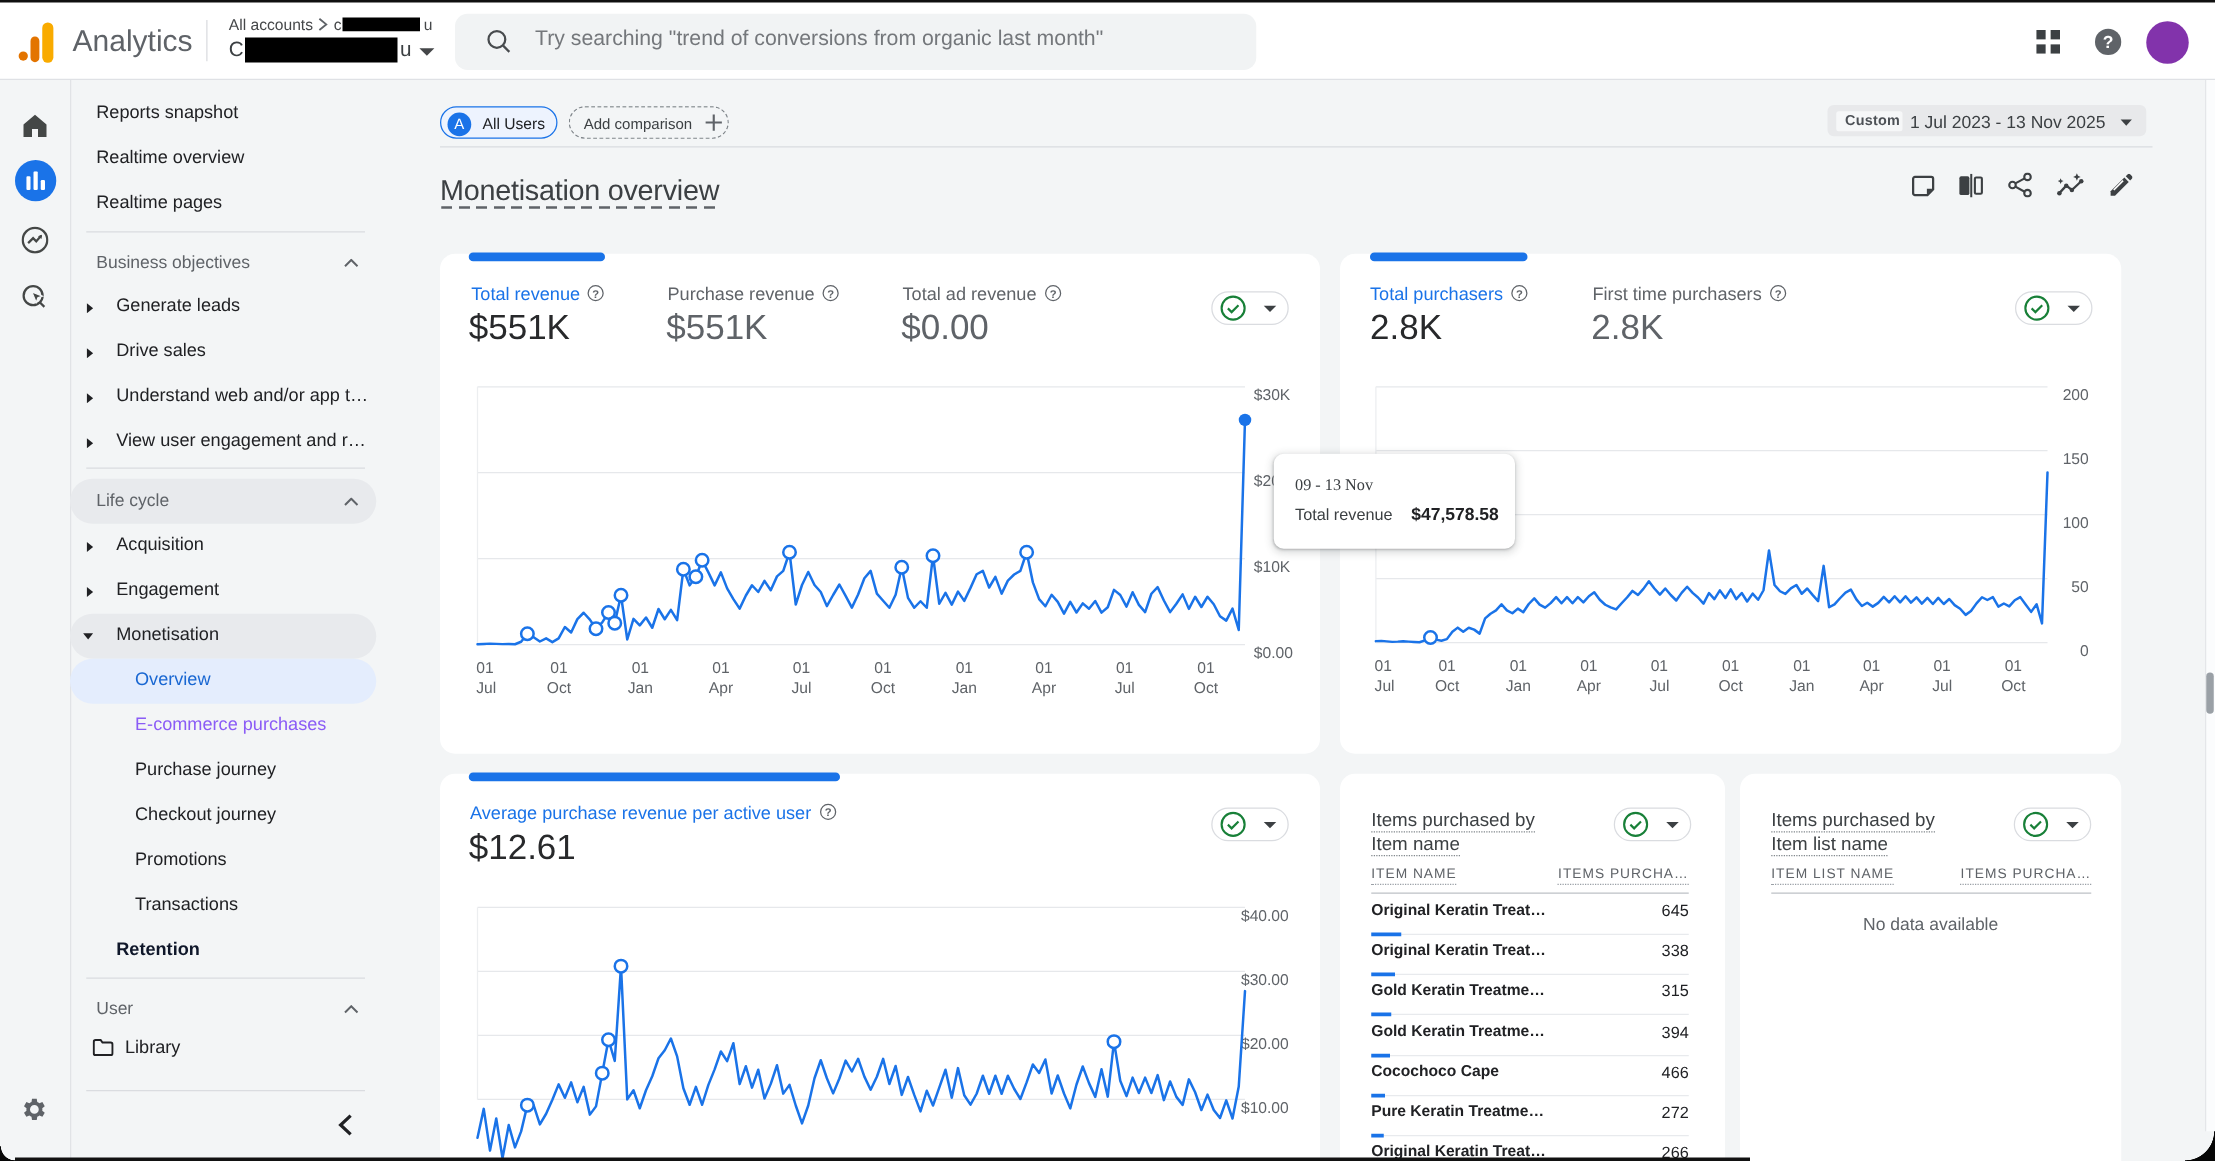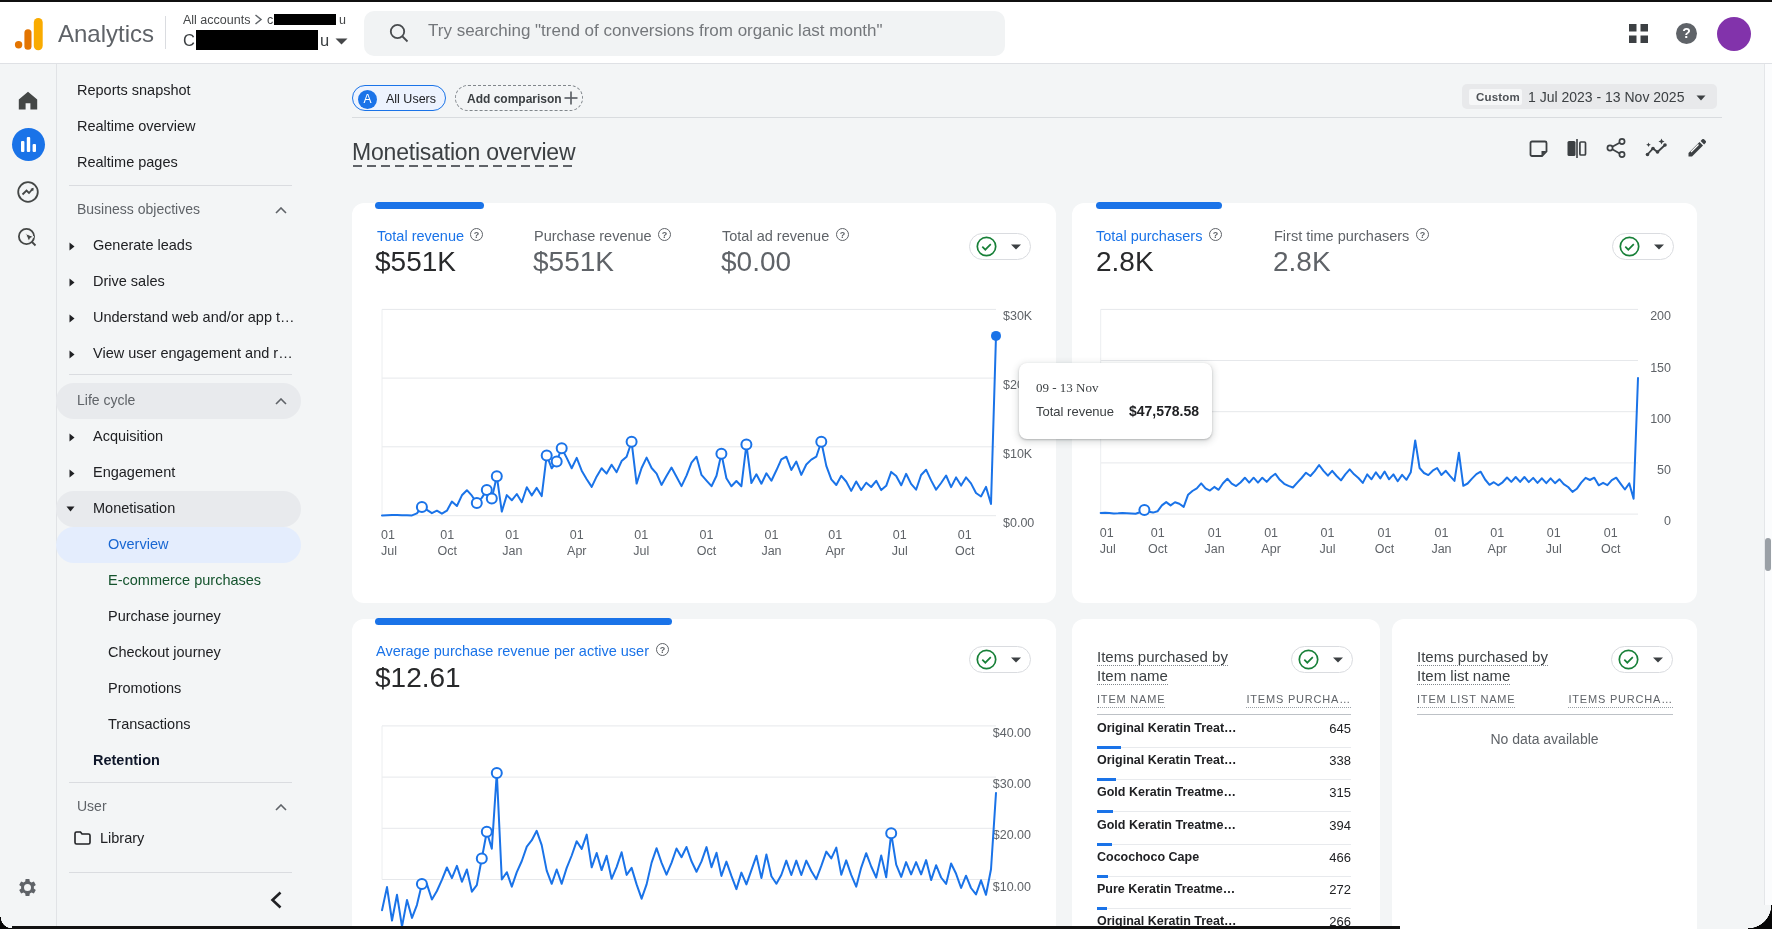--- a/index.html
+++ b/index.html
@@ -108,21 +108,21 @@
     <path d="M0.5 0.5 L5.5 4.5 L0.5 8.5 Z" fill="#202124"></path>
   </svg>
 <div style="position:absolute;left:93px;top:464px;font-size:14.5px;color:#202124;font-weight:400;letter-spacing:0;white-space:nowrap;">Engagement</div>
 <div style="position:absolute;left:56px;top:491px;width:245px;height:36px;border-radius:18px;background:#e8eaed;"></div>
 <svg style="position:absolute;left:66px;top:506px" width="9" height="6" viewBox="0 0 9 6">
     <path d="M0.5 0.5 L8.5 0.5 L4.5 5.5 Z" fill="#202124"></path>
   </svg>
 <div style="position:absolute;left:93px;top:500px;font-size:14.5px;color:#202124;font-weight:400;letter-spacing:0;white-space:nowrap;">Monetisation</div>
 <div style="position:absolute;left:56px;top:527px;width:245px;height:36px;border-radius:18px;background:#e4edfd;"></div>
 <div style="position:absolute;left:108px;top:536px;font-size:14.5px;color:#1967d2;font-weight:400;letter-spacing:0;white-space:nowrap;">Overview</div>
-<div style="position:absolute;left:108px;top:572px;font-size:14.5px;color:#14532d;font-weight:400;letter-spacing:0;white-space:nowrap;">E-commerce purchases</div>
+<div style="position:absolute;left:108px;top:572px;font-size:14.5px;color:#8b5cf6;font-weight:400;letter-spacing:0;white-space:nowrap;">E-commerce purchases</div>
 <div style="position:absolute;left:108px;top:608px;font-size:14.5px;color:#202124;font-weight:400;letter-spacing:0;white-space:nowrap;">Purchase journey</div>
 <div style="position:absolute;left:108px;top:644px;font-size:14.5px;color:#202124;font-weight:400;letter-spacing:0;white-space:nowrap;">Checkout journey</div>
 <div style="position:absolute;left:108px;top:680px;font-size:14.5px;color:#202124;font-weight:400;letter-spacing:0;white-space:nowrap;">Promotions</div>
 <div style="position:absolute;left:108px;top:716px;font-size:14.5px;color:#202124;font-weight:400;letter-spacing:0;white-space:nowrap;">Transactions</div>
 <div style="position:absolute;left:93px;top:752px;font-size:14.5px;color:#0f172a;font-weight:700;letter-spacing:0;white-space:nowrap;">Retention</div>
 <div style="position:absolute;left:69px;top:782px;width:223px;height:1px;background:#dadce0;"></div>
 <div style="position:absolute;left:77px;top:798px;font-size:14px;color:#5f6368;font-weight:400;letter-spacing:0;white-space:nowrap;">User</div>
 <svg style="position:absolute;left:275px;top:804px" width="12" height="7" viewBox="0 0 12 7">
     <path d="M1 6 L6 1 L11 6" fill="none" stroke="#5f6368" stroke-width="1.6"></path>
   </svg>
@@ -132,21 +132,21 @@
 <div style="position:absolute;left:100px;top:830px;font-size:14.5px;color:#202124;font-weight:400;letter-spacing:0;white-space:nowrap;">Library</div>
 <div style="position:absolute;left:69px;top:872px;width:223px;height:1px;background:#dadce0;"></div>
 <svg style="position:absolute;left:269px;top:891px" width="14" height="18" viewBox="0 0 14 18">
     <path d="M11.5 1.5 L3.5 9 L11.5 16.5" fill="none" stroke="#202124" stroke-width="2.6"></path>
   </svg>
 
 <div class="abs" style="left:352px;top:85px;width:94px;height:26px;background:#edf3fe;border:1.5px solid #1a73e8;border-radius:14px;"></div>
 <div class="abs" style="left:358px;top:90px;width:19px;height:19px;border-radius:50%;background:#1a73e8;color:#fff;font-size:12px;line-height:19px;text-align:center;">A</div>
 <div class="abs" style="left:386px;top:92px;font-size:12.5px;color:#202124;">All Users</div>
 <div class="abs" style="left:455px;top:85px;width:128px;height:26px;border:1.2px dashed #80868b;border-radius:14px;"></div>
-<div class="abs" style="left:467px;top:92px;font-size:12px;font-weight:700;color:#3c4043;">Add comparison</div>
+<div class="abs" style="left:467px;top:92px;font-size:12px;font-weight:400;color:#3c4043;">Add comparison</div>
 <svg style="position:absolute;left:564px;top:91px" width="14" height="14" viewBox="0 0 14 14">
     <line x1="7" y1="0.5" x2="7" y2="13.5" stroke="#5f6368" stroke-width="1.7"></line>
     <line x1="0.5" y1="7" x2="13.5" y2="7" stroke="#5f6368" stroke-width="1.7"></line>
   </svg>
 
 <div class="abs" style="left:1462px;top:84px;width:255px;height:25px;background:#e8e9eb;border-radius:5px;"></div>
 <div class="abs" style="left:1469px;top:89px;width:53px;height:15.5px;background:#f6f7f8;border-radius:2px;"></div>
 <div class="abs" style="left:1476px;top:90.5px;font-size:11.5px;font-weight:700;color:#4d5156;letter-spacing:0.2px;">Custom</div>
 <div class="abs" style="left:1528px;top:89px;font-size:14px;color:#3c4043;">1 Jul 2023 - 13 Nov 2025</div>
 <svg style="position:absolute;left:1696px;top:95px" width="10" height="6" viewBox="0 0 10 6">

